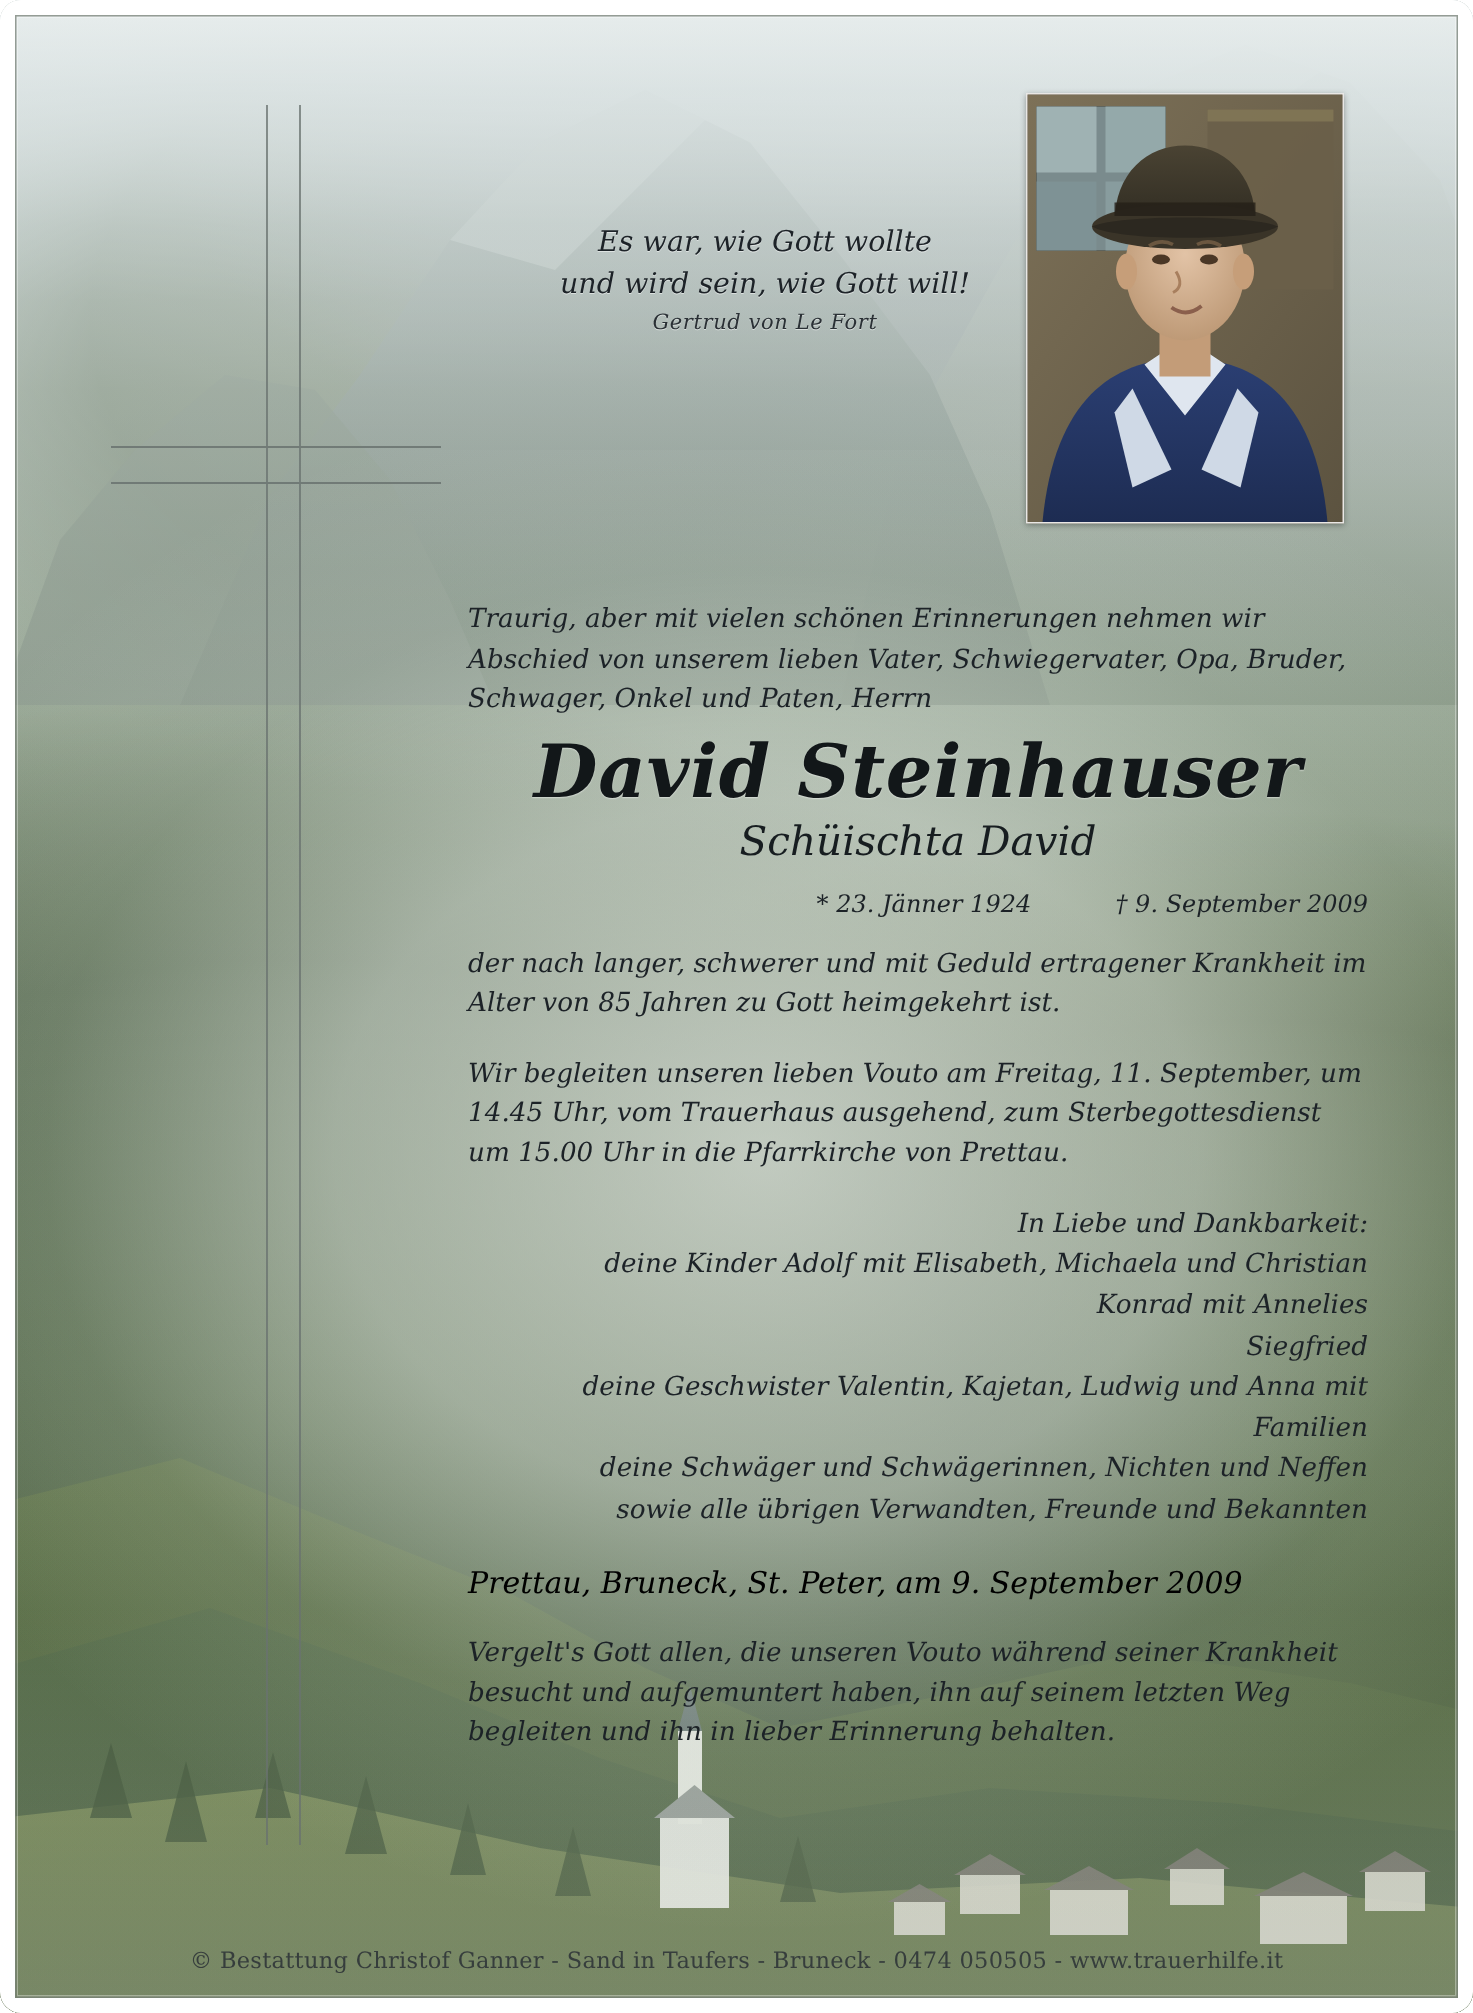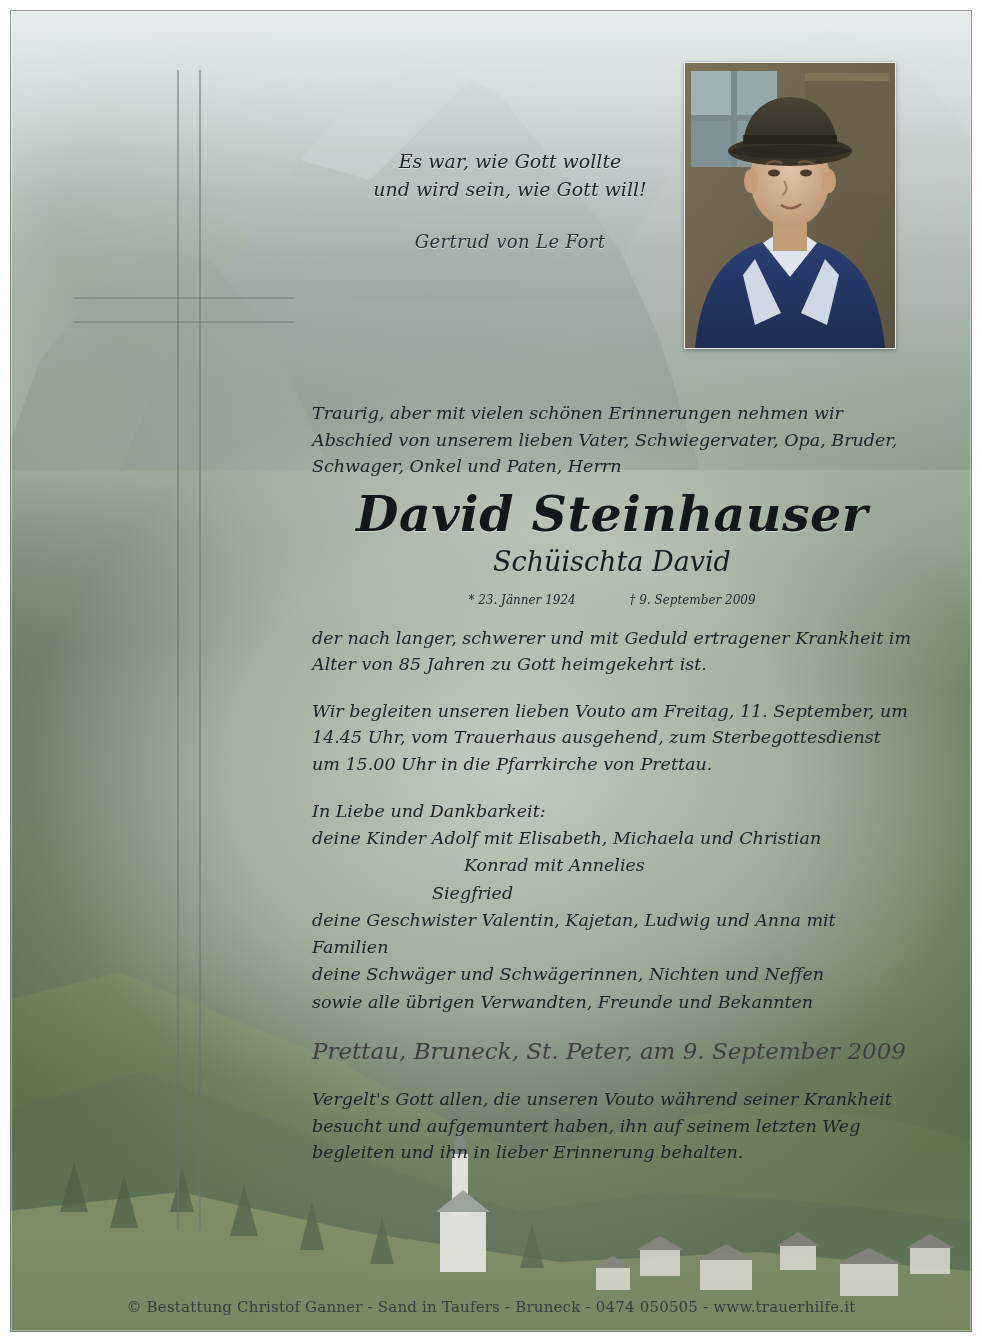--- a/index.html
+++ b/index.html
@@ -12,20 +12,21 @@
     height: 1342px;
     font-family: "Liberation Serif", serif;
   }
 
   .card {
     position: relative;
     width: 982px;
     height: 1342px;
     overflow: hidden;
     background: #8e9b87;
+    border-radius: 14px;
   }
 
   
   .bg {
     position: absolute;
     inset: 0;
     background:
       
       linear-gradient(to bottom,
         rgba(225,232,234,0.95) 0px,
@@ -130,22 +131,22 @@
     font-family: "DejaVu Serif", serif;
     font-style: italic;
     font-size: 19px;
     line-height: 1.45;
     color: #1d2328;
     text-shadow: 0 1px 0 rgba(255,255,255,0.5);
   }
   .quote .line { display: block; white-space: nowrap; }
   .quote-author {
     display: block;
-    margin-top: 26px;
-    font-size: 18px;
+    margin-top: 2px;
+    font-size: 14px;
     font-style: italic;
     letter-spacing: 0.4px;
     color: #2a3035;
   }
 
   .body-block {
     left: 312px;
     top: 400px;
     width: 600px;
   }
@@ -171,55 +172,56 @@
   }
   .nickname {
     text-align: center;
     font-family: "DejaVu Serif", serif;
     font-style: italic;
     font-size: 27px;
     margin: 0 0 16px 0;
     color: #171d20;
   }
   .dates {
-    text-align: center;
-    font-family: "DejaVu Serif", serif;
-    font-style: italic;
-    font-size: 12px;
+    text-align: right;
+    font-family: "DejaVu Serif", serif;
+    font-style: italic;
+    font-size: 16px;
     margin: 0 0 18px 0;
     color: #1c2227;
   }
   .dates .sep { display: inline-block; width: 46px; }
 
   .para {
     font-family: "DejaVu Serif", serif;
     font-style: italic;
     font-size: 17.5px;
     line-height: 1.52;
     margin: 0 0 20px 0;
     color: #1c2227;
   }
   .survivors {
     font-family: "DejaVu Serif", serif;
     font-style: italic;
     font-size: 17.5px;
     line-height: 1.56;
-    margin: 0 0 22px 0;
+    margin: 0 0 22px 16px;
     color: #1c2227;
+    text-align: right;
   }
   .survivors .row { display: block; }
   .survivors .indent1 { padding-left: 152px; }
   .survivors .indent2 { padding-left: 120px; }
 
   .place-date {
     font-family: "DejaVu Serif", serif;
     font-style: italic;
-    font-size: 23px;
+    font-size: 20px;
     margin: 0 0 22px 0;
-    color: #404040;
+    color: #000000;
   }
   .thanks {
     font-family: "DejaVu Serif", serif;
     font-style: italic;
     font-size: 17.5px;
     line-height: 1.52;
     margin: 0;
     color: #1c2227;
   }
 

